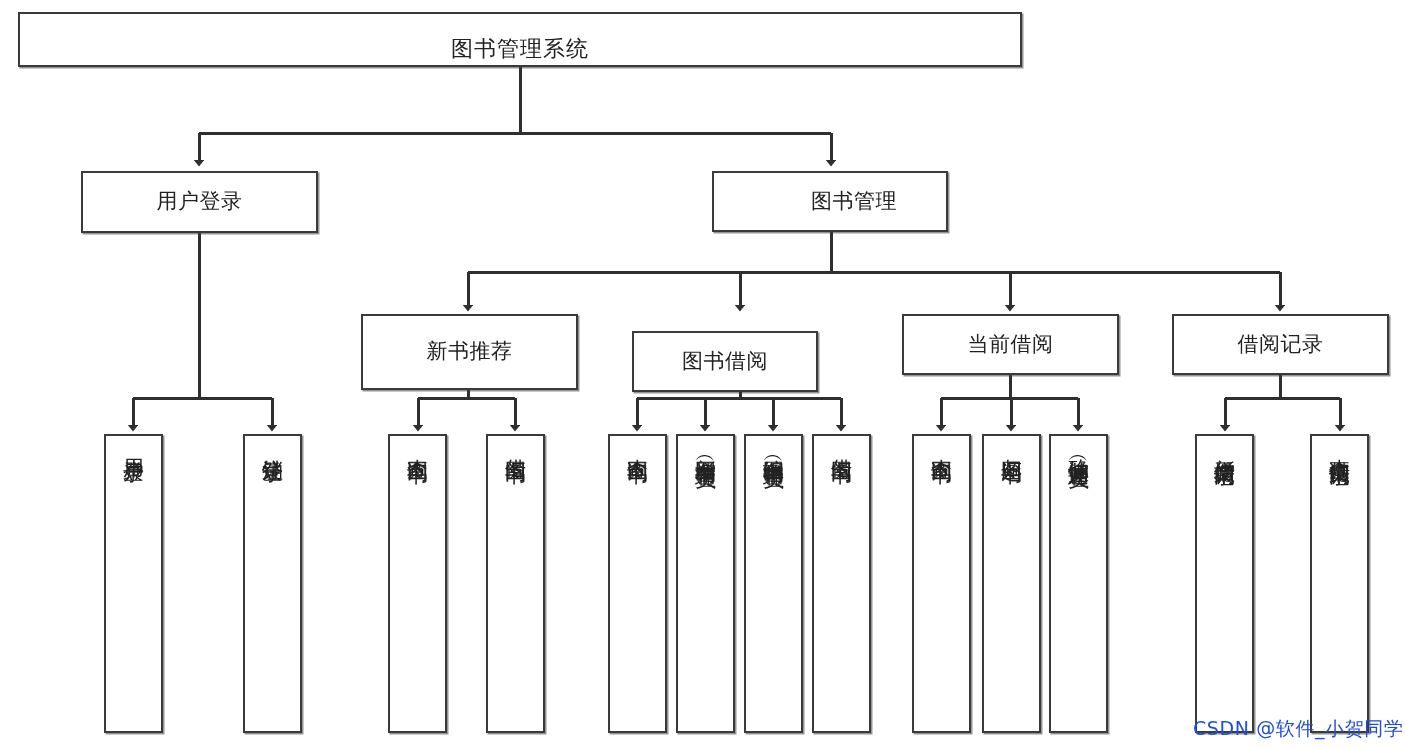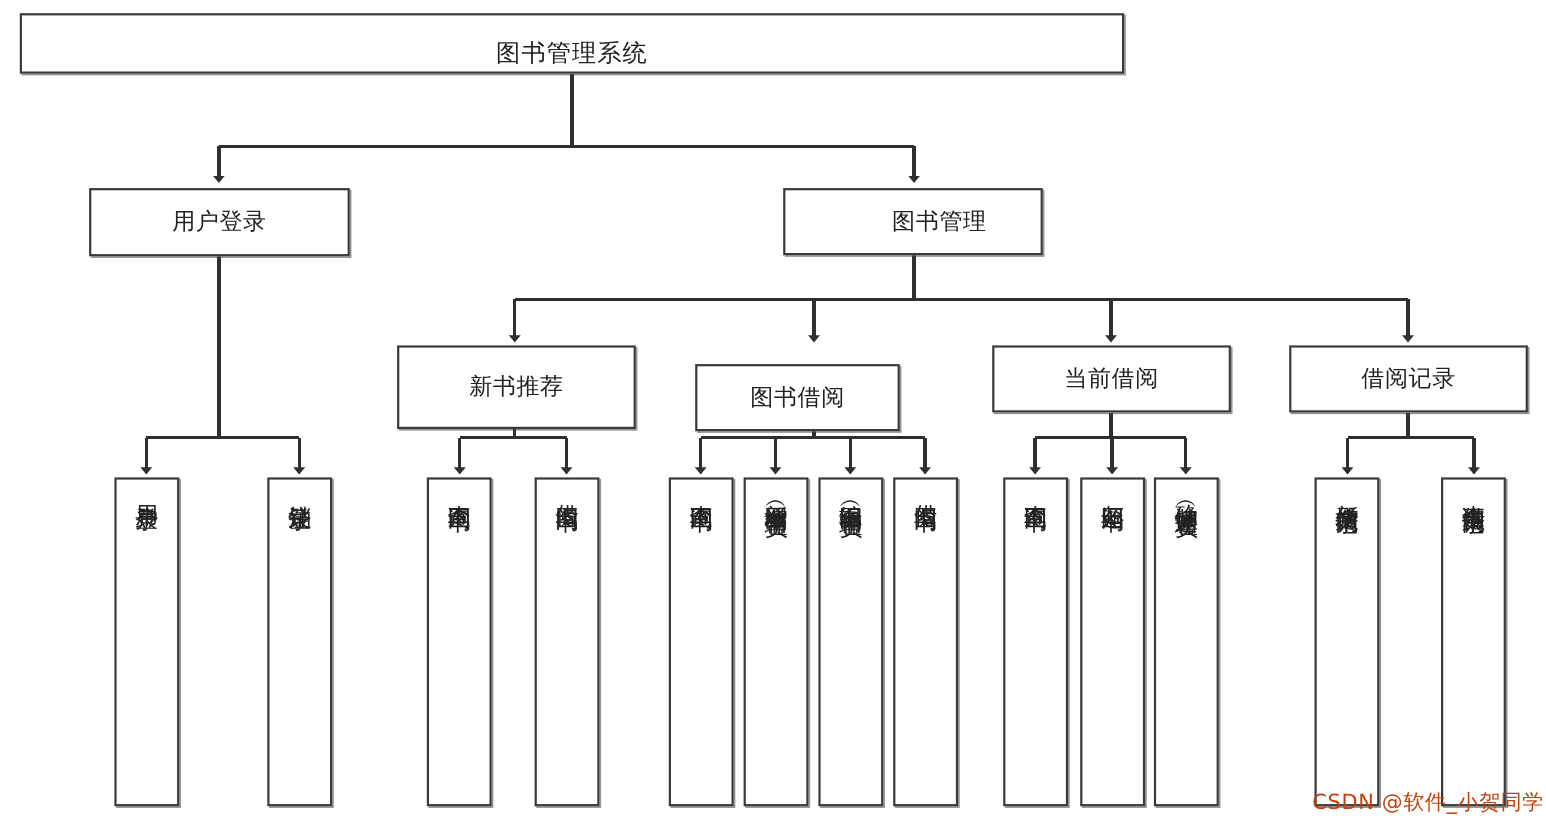--- a/index.html
+++ b/index.html
@@ -58,21 +58,21 @@
     writing-mode:vertical-rl;
     text-orientation:upright;
     font-size:21px;
     line-height:1.05;
     letter-spacing:1.5px;
     max-height:100%;
   }
   .watermark{
     position:absolute;
     font-size:19px;
-    color:#c2410c;
+    color:#1d4ed8;
     letter-spacing:0.6px;
     white-space:nowrap;
     user-select:none;
   }
 </style>
 </head>
 <body>
 
 <div id="diagram-root">
 

